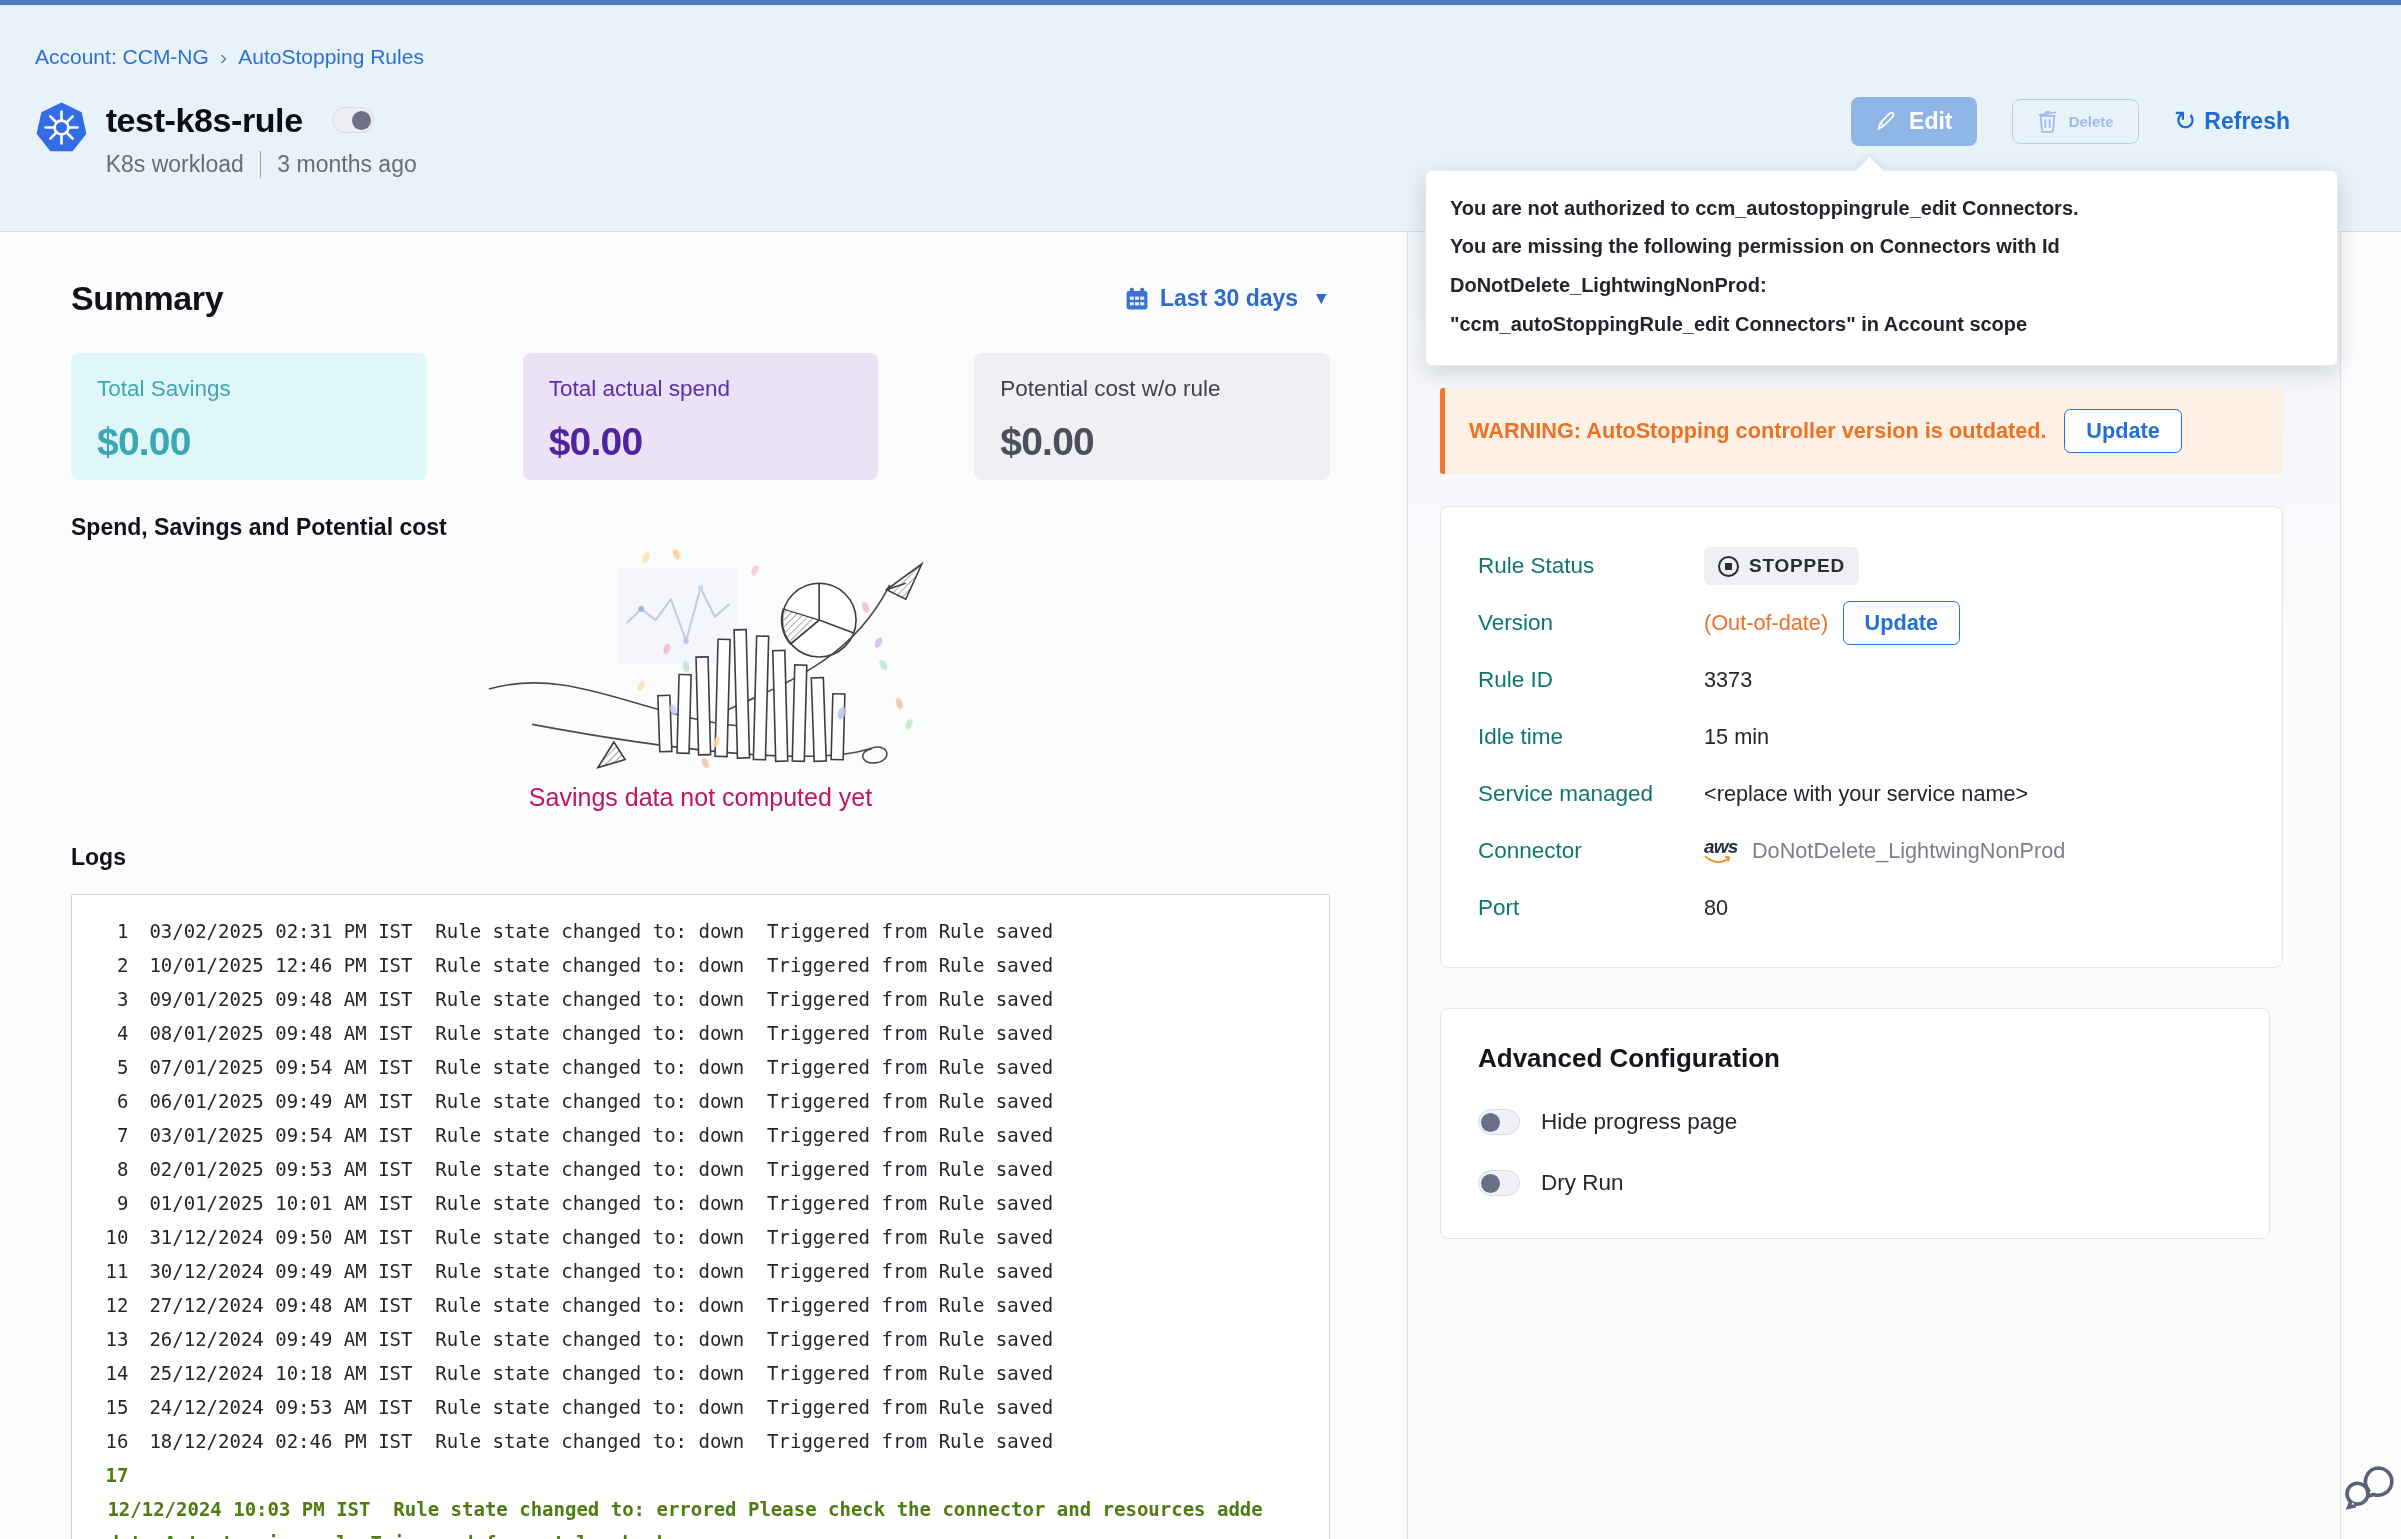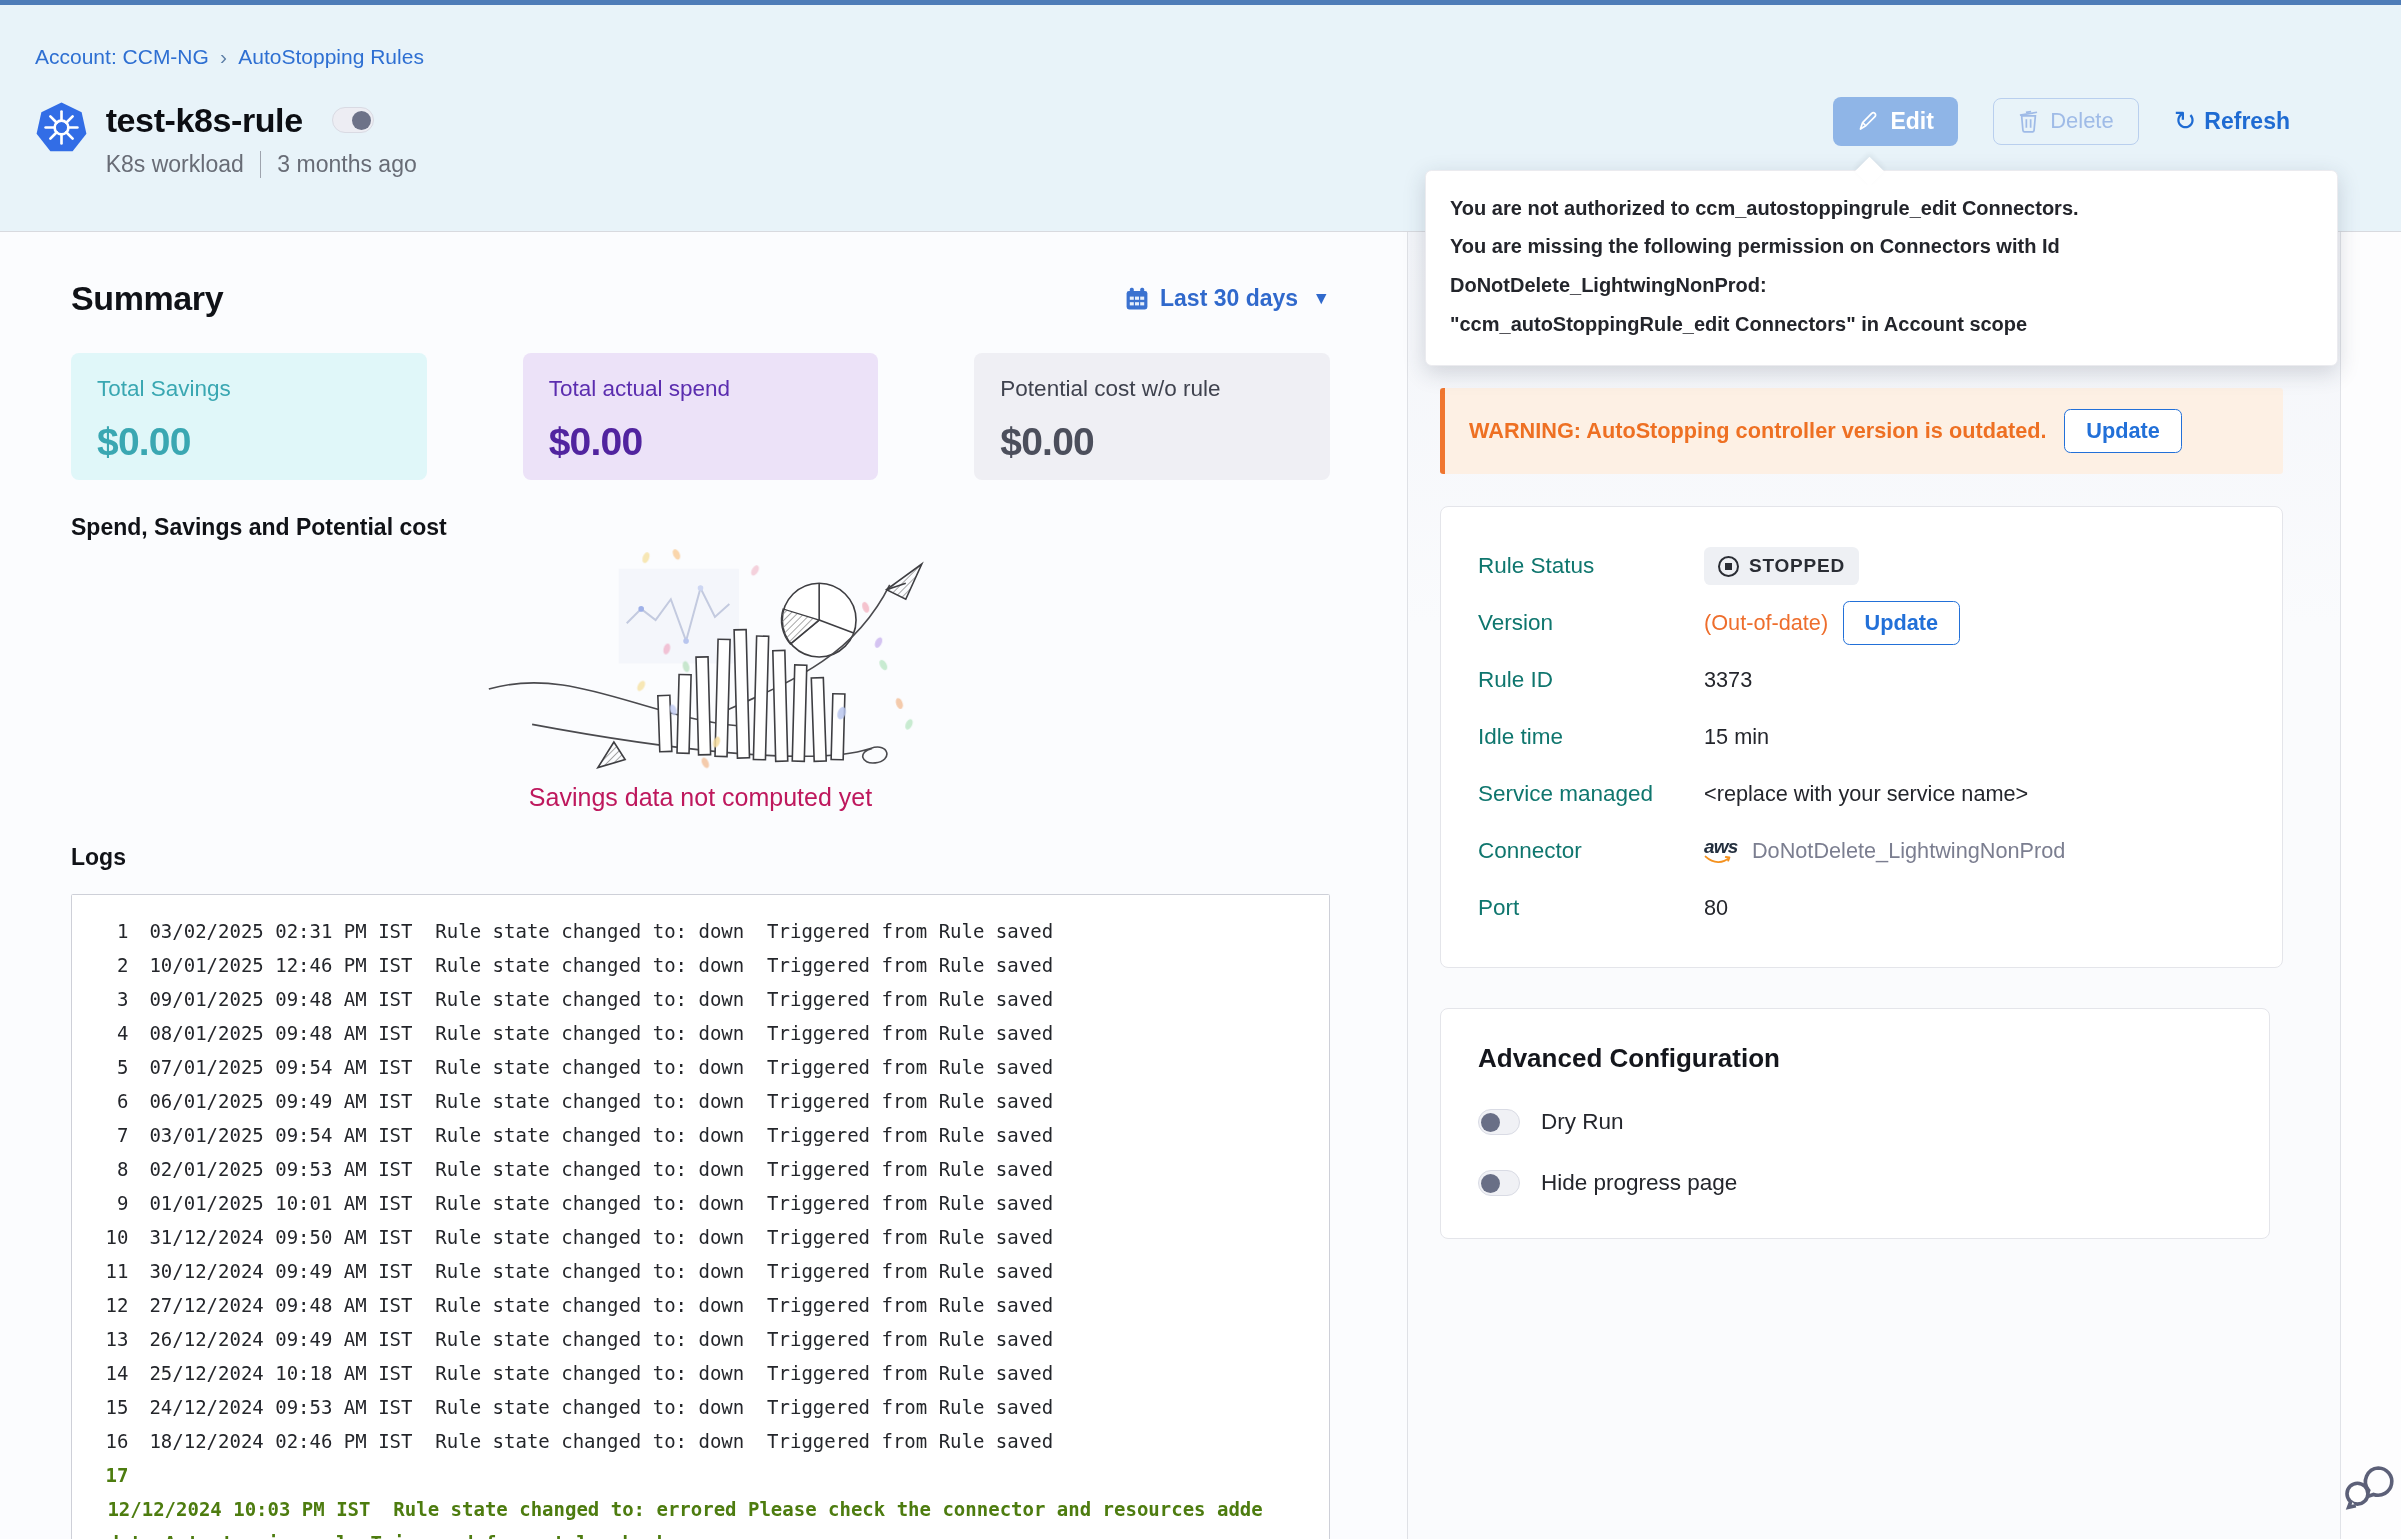--- a/index.html
+++ b/index.html
@@ -14,21 +14,21 @@
   .title-row { display:flex; align-items:flex-start; margin-top:32px; }
   .k8s-badge { width:53px; height:53px; margin-right:17.7px; flex:none; }
   .title-block .name-line { display:flex; align-items:center; gap:29px; }
   .rule-title { font-size:34px; font-weight:700; color:#0c0e13; letter-spacing:-0.4px; }
   .hdr-toggle { width:42px; height:26px; border-radius:13px; background:#ededf3; border:0.8px solid #d9dae3; position:relative; cursor:pointer; }
   .hdr-toggle .knob { position:absolute; top:2.4px; left:19px; width:19px; height:19px; border-radius:50%; background:#6d7288; }
   .subtitle { margin-top:11px; font-size:23px; color:#686c76; display:flex; align-items:center; gap:16px; }
   .subtitle .vbar { width:1.6px; height:27px; background:#9ea3ad; }
   .hdr-actions { position:absolute; top:92px; right:111px; display:flex; align-items:center; gap:35px; }
   .btn-edit { display:flex; align-items:center; gap:11.2px; background:#8fb5e7; color:#fff; font-weight:700; font-size:23px; border:none; border-radius:8px; padding:11.2px 24px; cursor:pointer; }
-  .btn-delete { display:flex; align-items:center; gap:11.2px; background:transparent; color:#9fbbe7; font-weight:400; font-size:22px; border:1.6px solid #b9cfee; border-radius:8px; padding:9.6px 24px; cursor:pointer; }
+  .btn-delete { display:flex; align-items:center; gap:11.2px; background:transparent; color:#9fbbe7; font-weight:700; font-size:15px; border:1.6px solid #b9cfee; border-radius:8px; padding:9.6px 24px; cursor:pointer; }
   .btn-refresh { display:flex; align-items:center; gap:8px; background:none; border:none; color:#1f6bd2; font-weight:700; font-size:23px; cursor:pointer; }
   .refresh-glyph { font-size:27px; font-weight:400; line-height:1; }
   .hdr-divider { height:1.6px; background:#d8dadf; }
   
   .tooltip { position:absolute; left:1425px; top:170px; width:913px; background:#fff; border:0.8px solid #ebebef; border-radius:6.4px; box-shadow:0 6.4px 22.5px rgba(40,50,70,.18); z-index:50; padding:17.7px 24px 21px 24px; }
   .tooltip .arrow { position:absolute; top:-9.6px; left:433px; width:21px; height:21px; background:#fff; transform:rotate(45deg); box-shadow:-2.4px -2.4px 4.8px rgba(40,50,70,.07); }
   .tooltip p { font-size:20px; font-weight:600; color:#23252b; line-height:1.94; }
   
   .main { display:flex; height:1307px; }
   .col-left { width:1408px; background:#fbfcfe; border-right:1.6px solid #dfe1e6; padding:47px 77px 0 71px; }
@@ -397,27 +397,27 @@
         </div>
       </div>
 
     <div class="adv-card">
       <div class="adv-title">Advanced Configuration</div>
       <div>
           <div class="toggle-row">
             <span class="sw">
               <span class="knob"></span>
             </span>
-            <span class="toggle-lbl">Dry Run</span>
+            <span class="toggle-lbl">Hide progress page</span>
           </div>
           <div class="toggle-row">
             <span class="sw">
               <span class="knob"></span>
             </span>
-            <span class="toggle-lbl">Hide progress page</span>
+            <span class="toggle-lbl">Dry Run</span>
           </div>
         </div>
     </div>
   </div>
 
   <div class="col-strip">
     <svg class="chat-fab" width="53" height="58" viewBox="0 0 66 72">
       <g fill="none" stroke="#5c6078" stroke-width="4.5">
         <path d="M28 14 a17 17 0 1 1 -6 33 l-9 3 3 -8 a17 17 0 0 1 12 -28z" transform="translate(16 2)"></path>
         <circle cx="18" cy="48" r="13" fill="#fff"></circle>

